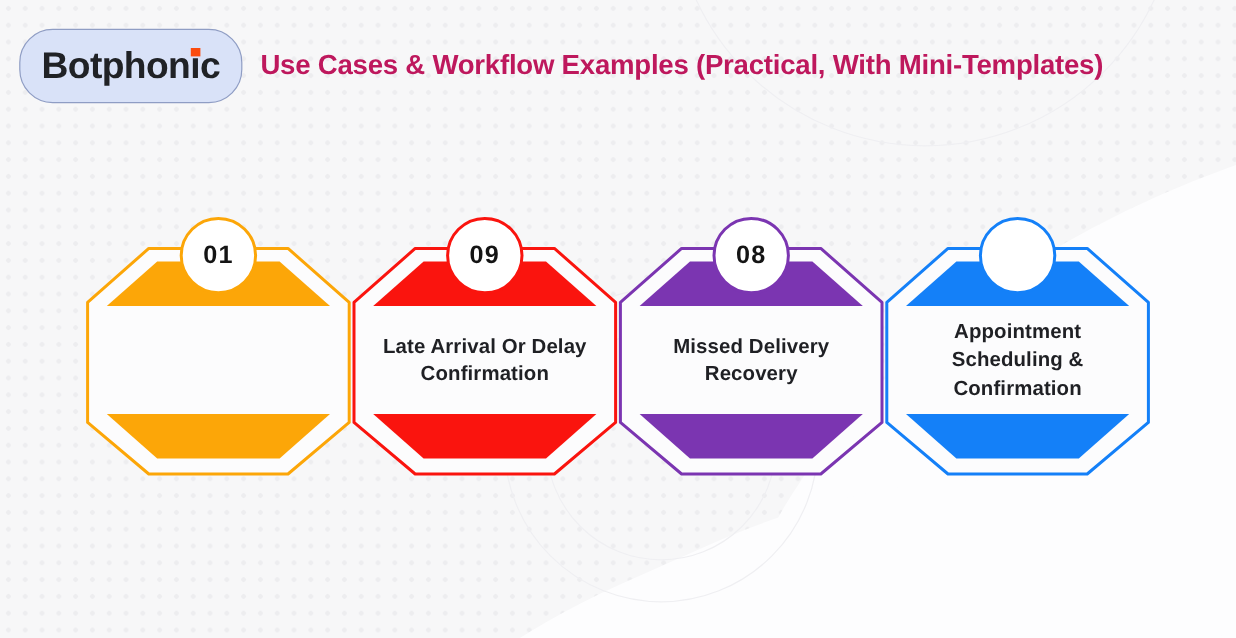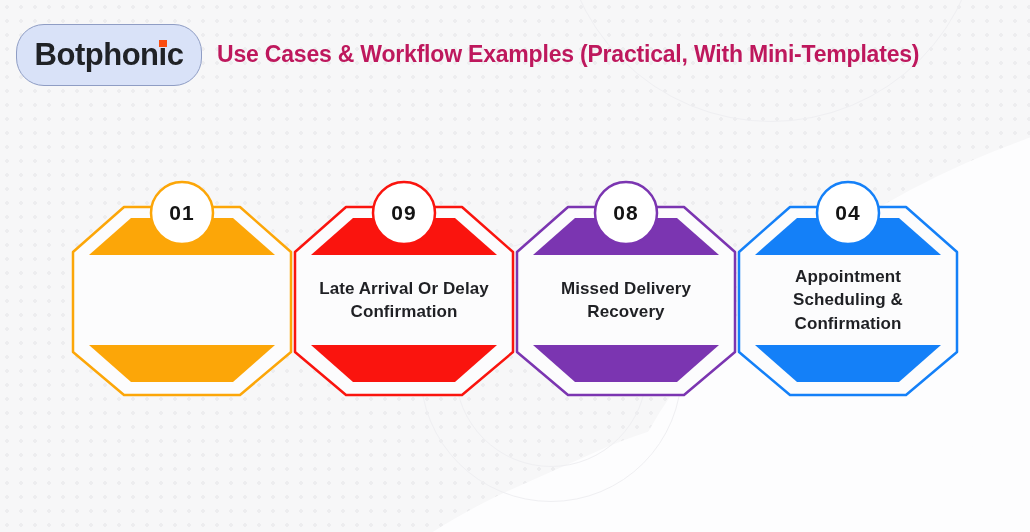--- a/index.html
+++ b/index.html
@@ -118,18 +118,17 @@
       <div class="label">Missed Delivery Recovery</div>
     </div>
 
     <div class="card" style="--c: #1480F8;">
       <svg width="222" height="218" viewBox="0 0 222 218">
         <polygon class="oct" points="53,27 169,27 220,72 220,172 169,215 53,215 2,172 2,72"></polygon>
         <polygon class="trap" points="60,38 162,38 204,75 18,75"></polygon>
         <polygon class="trap" points="18,165 204,165 162,202 60,202"></polygon>
         <circle class="badge" cx="111" cy="33" r="31"></circle>
       </svg>
-      <div class="num">04</div>
       <div class="label">Appointment Scheduling &amp; Confirmation</div>
     </div>
 
   </div>
 </div>
 
 </body></html>

